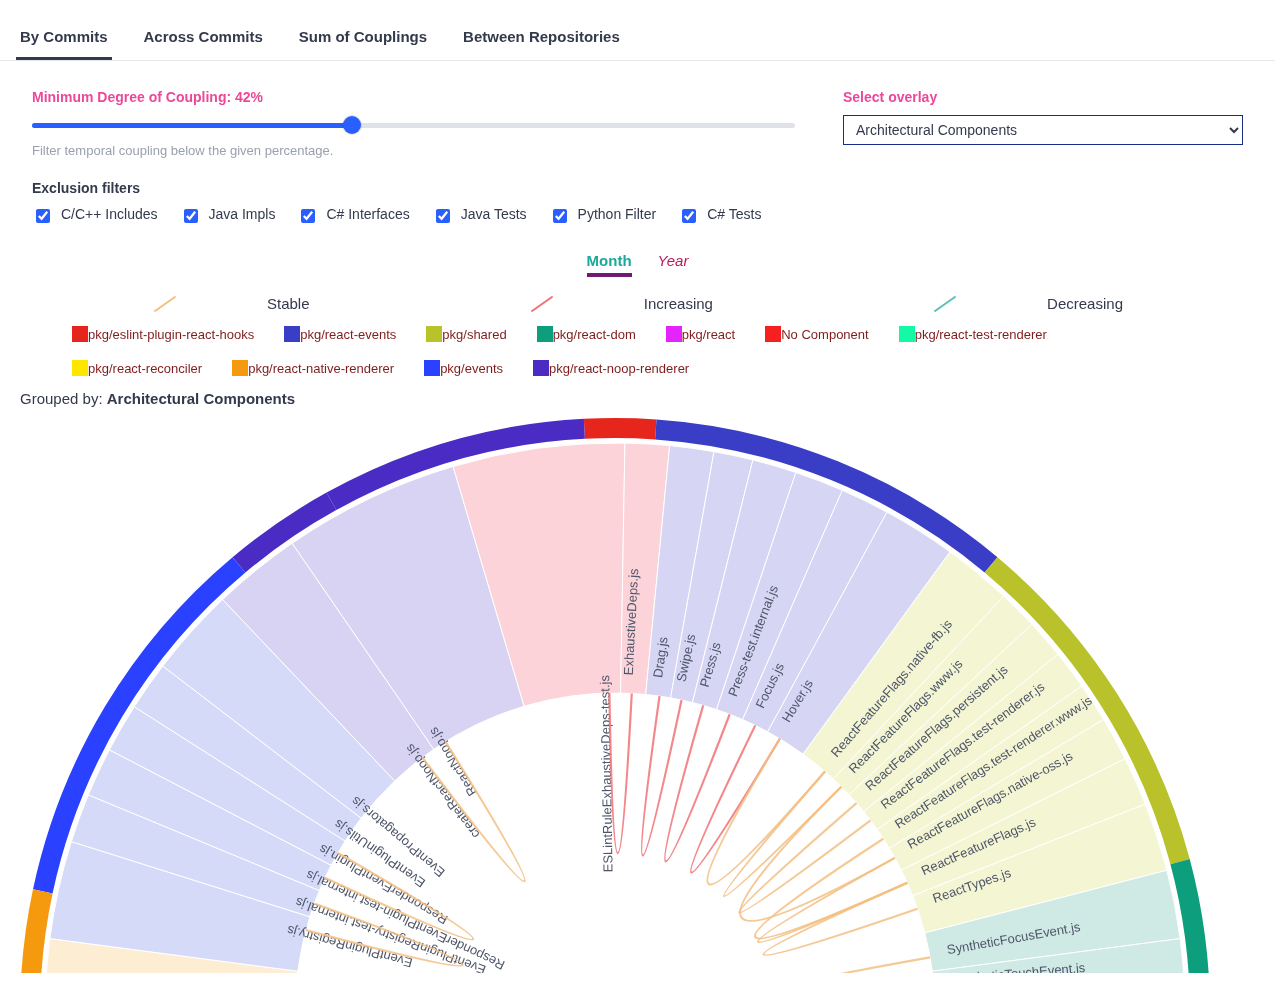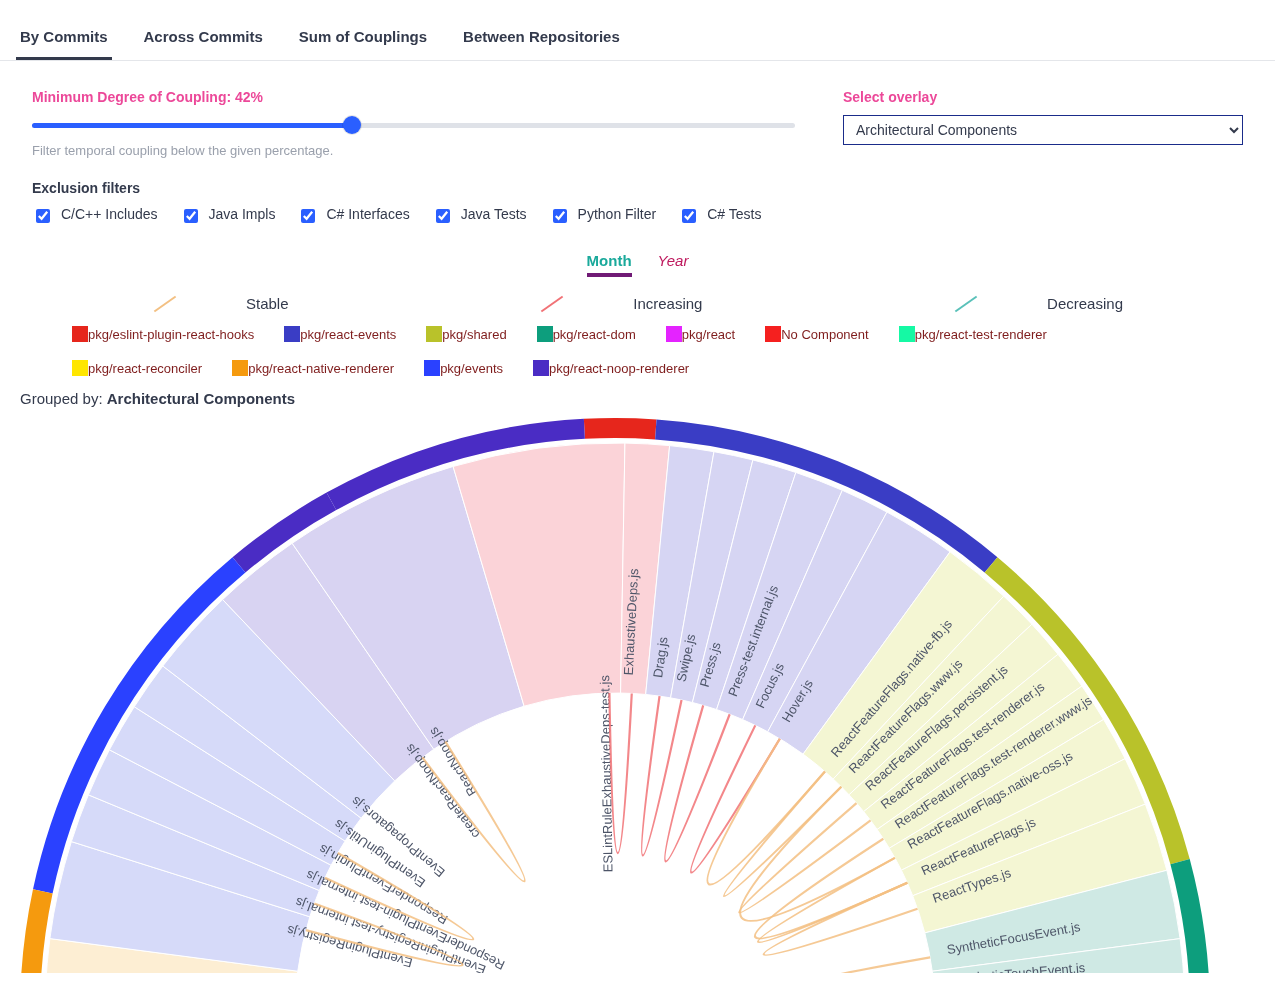--- a/index.html
+++ b/index.html
@@ -64,21 +64,21 @@
   .check input { accent-color: #2a5fff; width:14px; height:14px; }
 
   
   .period { display:flex; justify-content:center; gap: 26px; margin: 26px 0 18px; font-size: 15px; }
   .period .p-item { cursor:pointer; padding-bottom:4px; }
   .period .p-item.active { color:#1aa99b; font-weight:600; border-bottom:4px solid #701a75; }
   .period .p-item:not(.active){ color:#be185d;font-style:italic; }
 
   
   .trend-legend { display:flex; justify-content:space-between; align-items:center; padding: 0 120px; margin-bottom: 14px; }
-  .trend-item { display:flex; align-items:center; gap: 68px; font-size:15px; color:#333a4c;}
+  .trend-item { display:flex; align-items:center; gap: 89px; font-size:15px; color:#333a4c;}
   .trend-item .swatch-line { width:26px; height:2px; transform: rotate(-35deg); display:inline-block; }
 
   
   .comp-legend { display:flex; flex-wrap: wrap; gap: 18px 30px; padding: 0 40px; margin-bottom: 14px; }
   .comp-item { display:flex; align-items:center; gap:0; font-size:13px; color:#7f1d1d; }
   .comp-swatch { width:16px; height:16px; }
 
   .grouped { padding-left: 0; margin: 12px 0 6px -12px; font-size:15px; color:#333a4c; }
   .grouped b { font-weight:700; }
 

